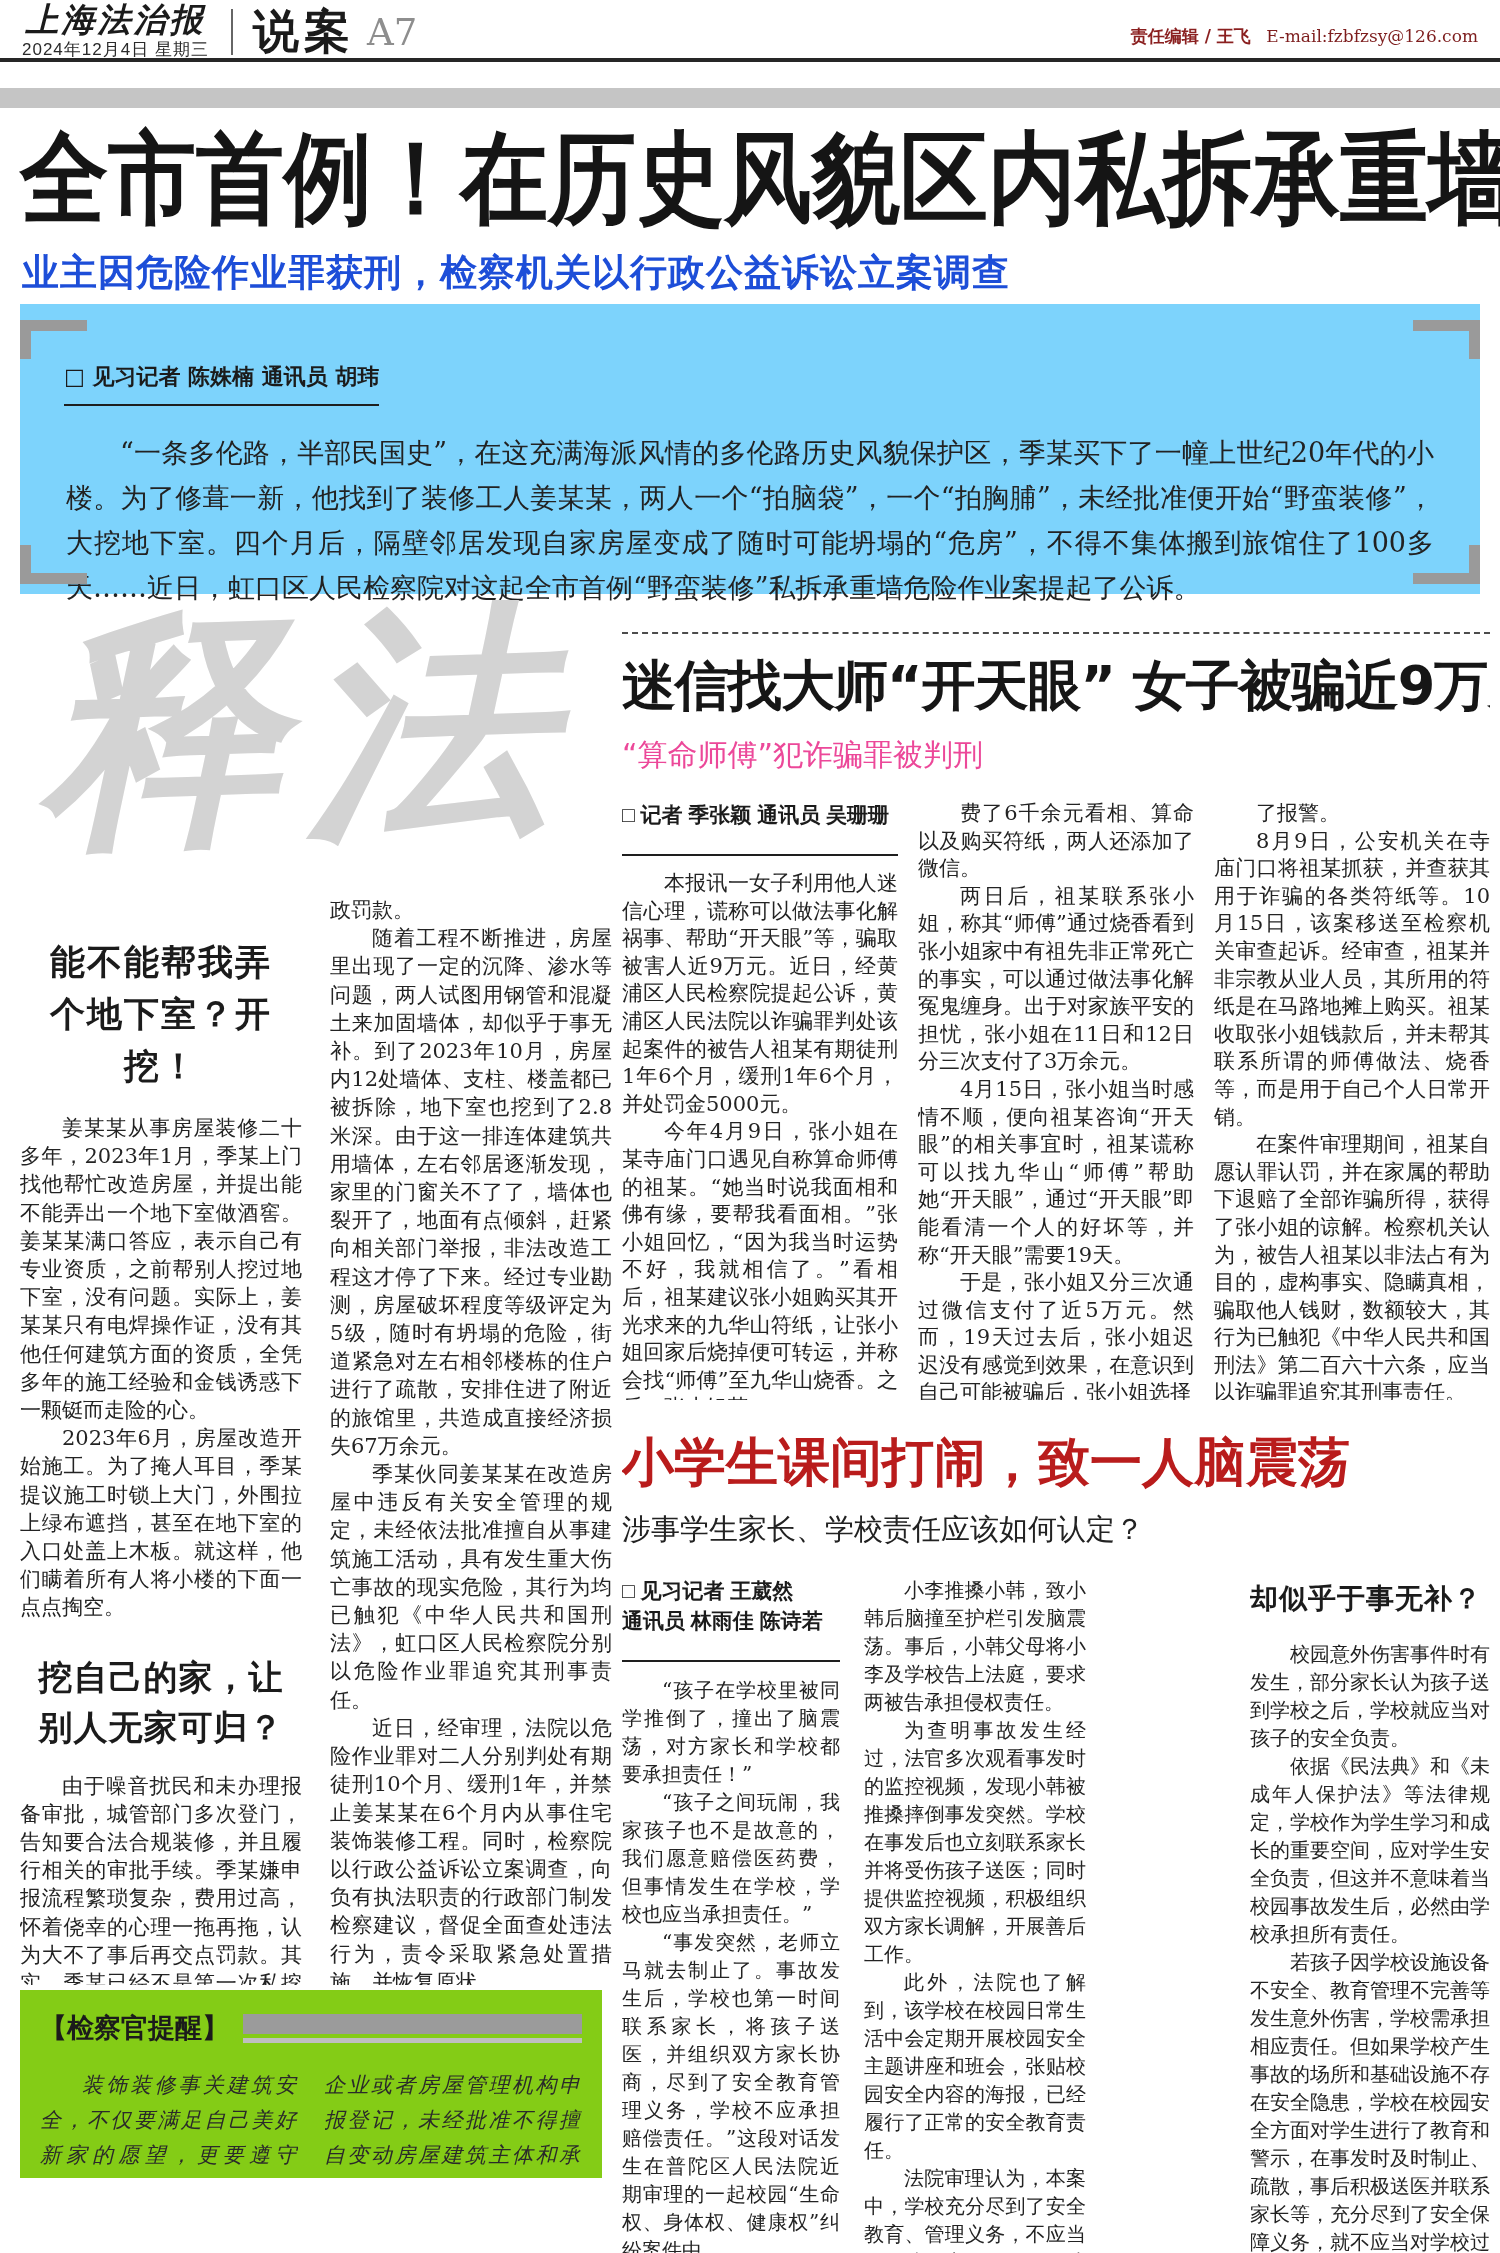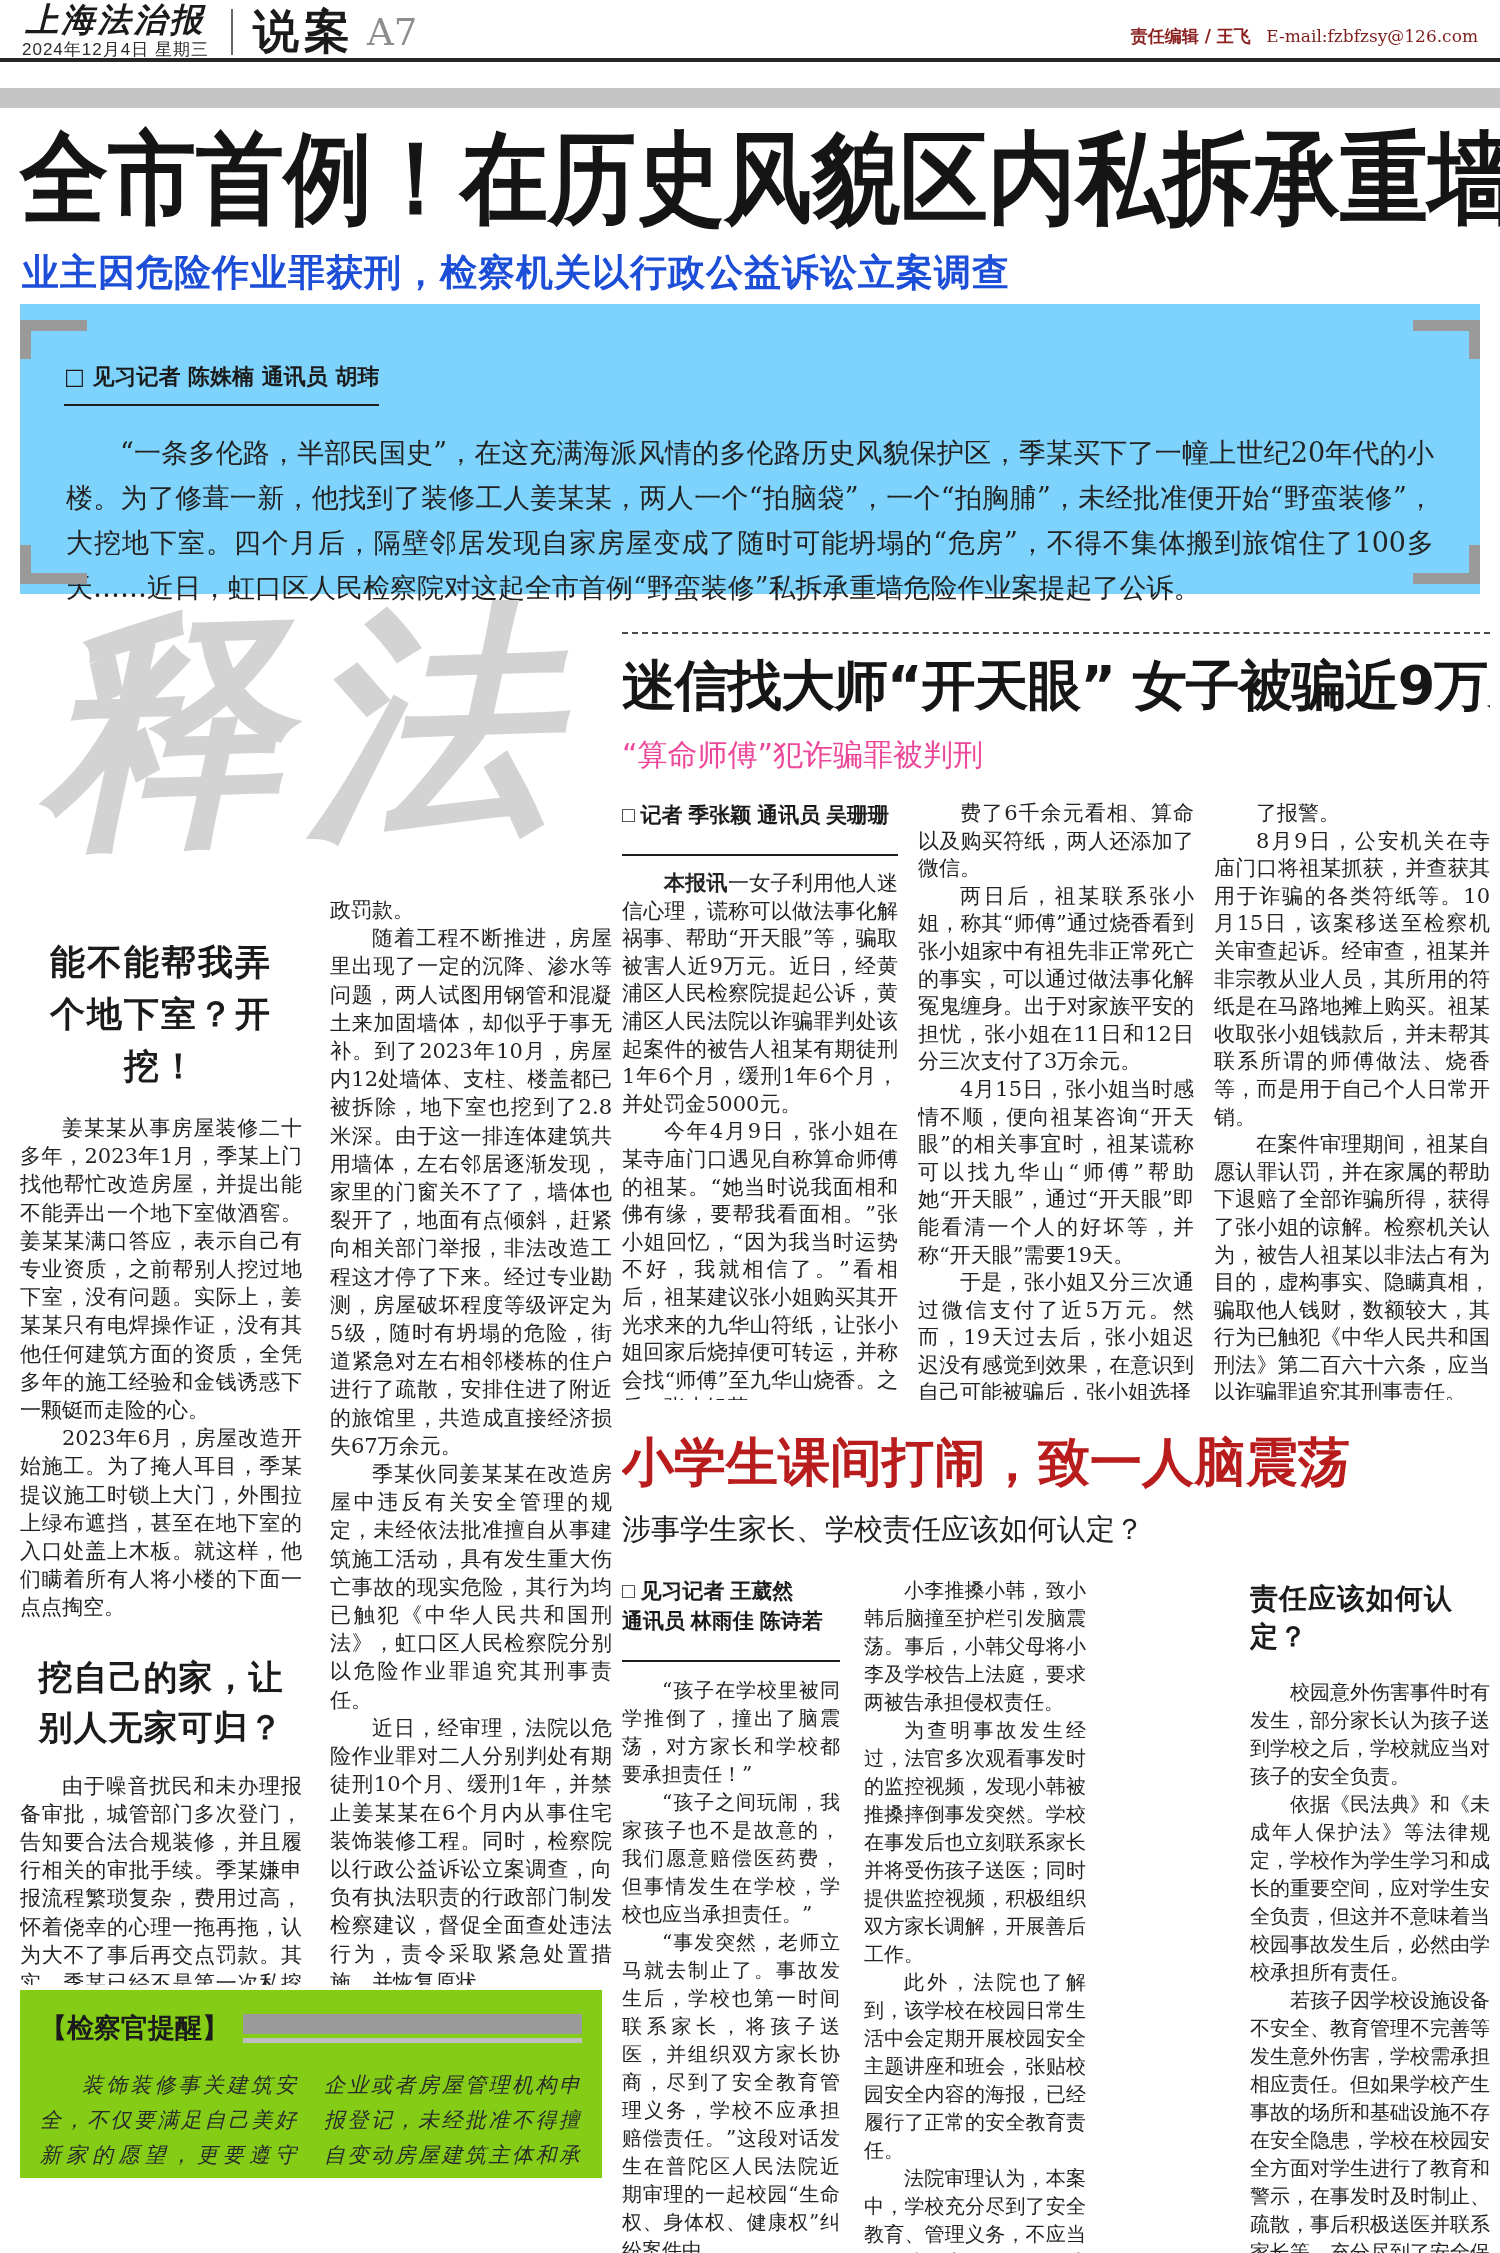--- a/index.html
+++ b/index.html
@@ -55,21 +55,21 @@
       padding-top:16px;box-sizing:border-box;overflow:hidden;}
   .a2-headline{font-family:"DejaVu Sans","Liberation Sans",sans-serif;font-weight:900;font-size:54px;
       letter-spacing:-1px;white-space:nowrap;color:#161616;}
   .a2-deck{font-family:"DejaVu Sans","Liberation Sans",sans-serif;font-weight:500;font-size:30px;margin-top:12px;color:#ec4899;}
   .a2-cols{display:flex;gap:20px;margin-top:24px;height:600px;overflow:hidden;}
   .a2-col{width:276px;overflow:hidden;}
   .news-byline{font-family:Liberation Sans, sans-serif;font-weight:700;font-size:21px;line-height:30px;
       border-bottom:2px solid #1e1e1e;padding-bottom:24px;margin-bottom:14px;}
   .a2-col p.body-p, .a3-col p.body-p, .a3-sidebar p.body-p{margin:0;font-size:21px;line-height:27.6px;
       text-align:justify;text-indent:2em;color:#232323;}
-  .dateline{font-family:"DejaVu Sans","Liberation Sans",sans-serif;font-weight:700;}
+  .dateline{font-family:"DejaVu Sans","Liberation Sans",sans-serif;font-weight:400;}
 
   
   .article3{position:absolute;top:1428px;left:622px;width:868px;height:825px;overflow:hidden;}
   .a3-headline{font-family:"DejaVu Sans","Liberation Sans",sans-serif;font-weight:900;font-size:52px;
       letter-spacing:0;white-space:nowrap;color:#b91c1c;}
   .a3-deck{font-family:"DejaVu Sans","Liberation Sans",sans-serif;font-weight:500;font-size:29px;margin-top:12px;color:#222;}
   .a3-cols{display:flex;margin-top:26px;height:686px;overflow:hidden;}
   .a3-col{overflow:hidden;}
   .a3-col.c1{width:218px;margin-right:24px;}
   .a3-col.c2{width:222px;}
@@ -187,21 +187,21 @@
         <p class="body-p">“事发突然，老师立马就去制止了。事故发生后，学校也第一时间联系家长，将孩子送医，并组织双方家长协商，尽到了安全教育管理义务，学校不应承担赔偿责任。”这段对话发生在普陀区人民法院近期审理的一起校园“生命权、身体权、健康权”纠纷案件中。</p>
 
       </div>
       <div class="a3-col c2">
         <p class="body-p no-indent">小李推搡小韩，致小韩后脑撞至护栏引发脑震荡。事后，小韩父母将小李及学校告上法庭，要求两被告承担侵权责任。</p>
         <p class="body-p">为查明事故发生经过，法官多次观看事发时的监控视频，发现小韩被推搡摔倒事发突然。学校在事发后也立刻联系家长并将受伤孩子送医；同时提供监控视频，积极组织双方家长调解，开展善后工作。</p>
         <p class="body-p">此外，法院也了解到，该学校在校园日常生活中会定期开展校园安全主题讲座和班会，张贴校园安全内容的海报，已经履行了正常的安全教育责任。</p>
         <p class="body-p">法院审理认为，本案中，学校充分尽到了安全教育、管理义务，不应当承担赔偿责任。最终在法院的调解下，小韩家长撤回了对学校的诉讼，小李家长赔偿小韩各项损失共计3500元，并向小韩赔礼道歉。</p>
       </div>
       <div class="a3-sidebar">
-        <div class="a3-sidebar-head">责任应该如何认定？</div>
+        <div class="a3-sidebar-head">却似乎于事无补？</div>
         <p class="body-p">校园意外伤害事件时有发生，部分家长认为孩子送到学校之后，学校就应当对孩子的安全负责。</p>
         <p class="body-p">依据《民法典》和《未成年人保护法》等法律规定，学校作为学生学习和成长的重要空间，应对学生安全负责，但这并不意味着当校园事故发生后，必然由学校承担所有责任。</p>
         <p class="body-p">若孩子因学校设施设备不安全、教育管理不完善等发生意外伤害，学校需承担相应责任。但如果学校产生事故的场所和基础设施不存在安全隐患，学校在校园安全方面对学生进行了教育和警示，在事发时及时制止、疏散，事后积极送医并联系家长等，充分尽到了安全保障义务，就不应当对学校过于苛责。</p>
       </div>
     </div>
   </div>
 
   <div class="pro-box">
     <div class="pro-head">
       <div class="pro-title">【检察官提醒】</div>

